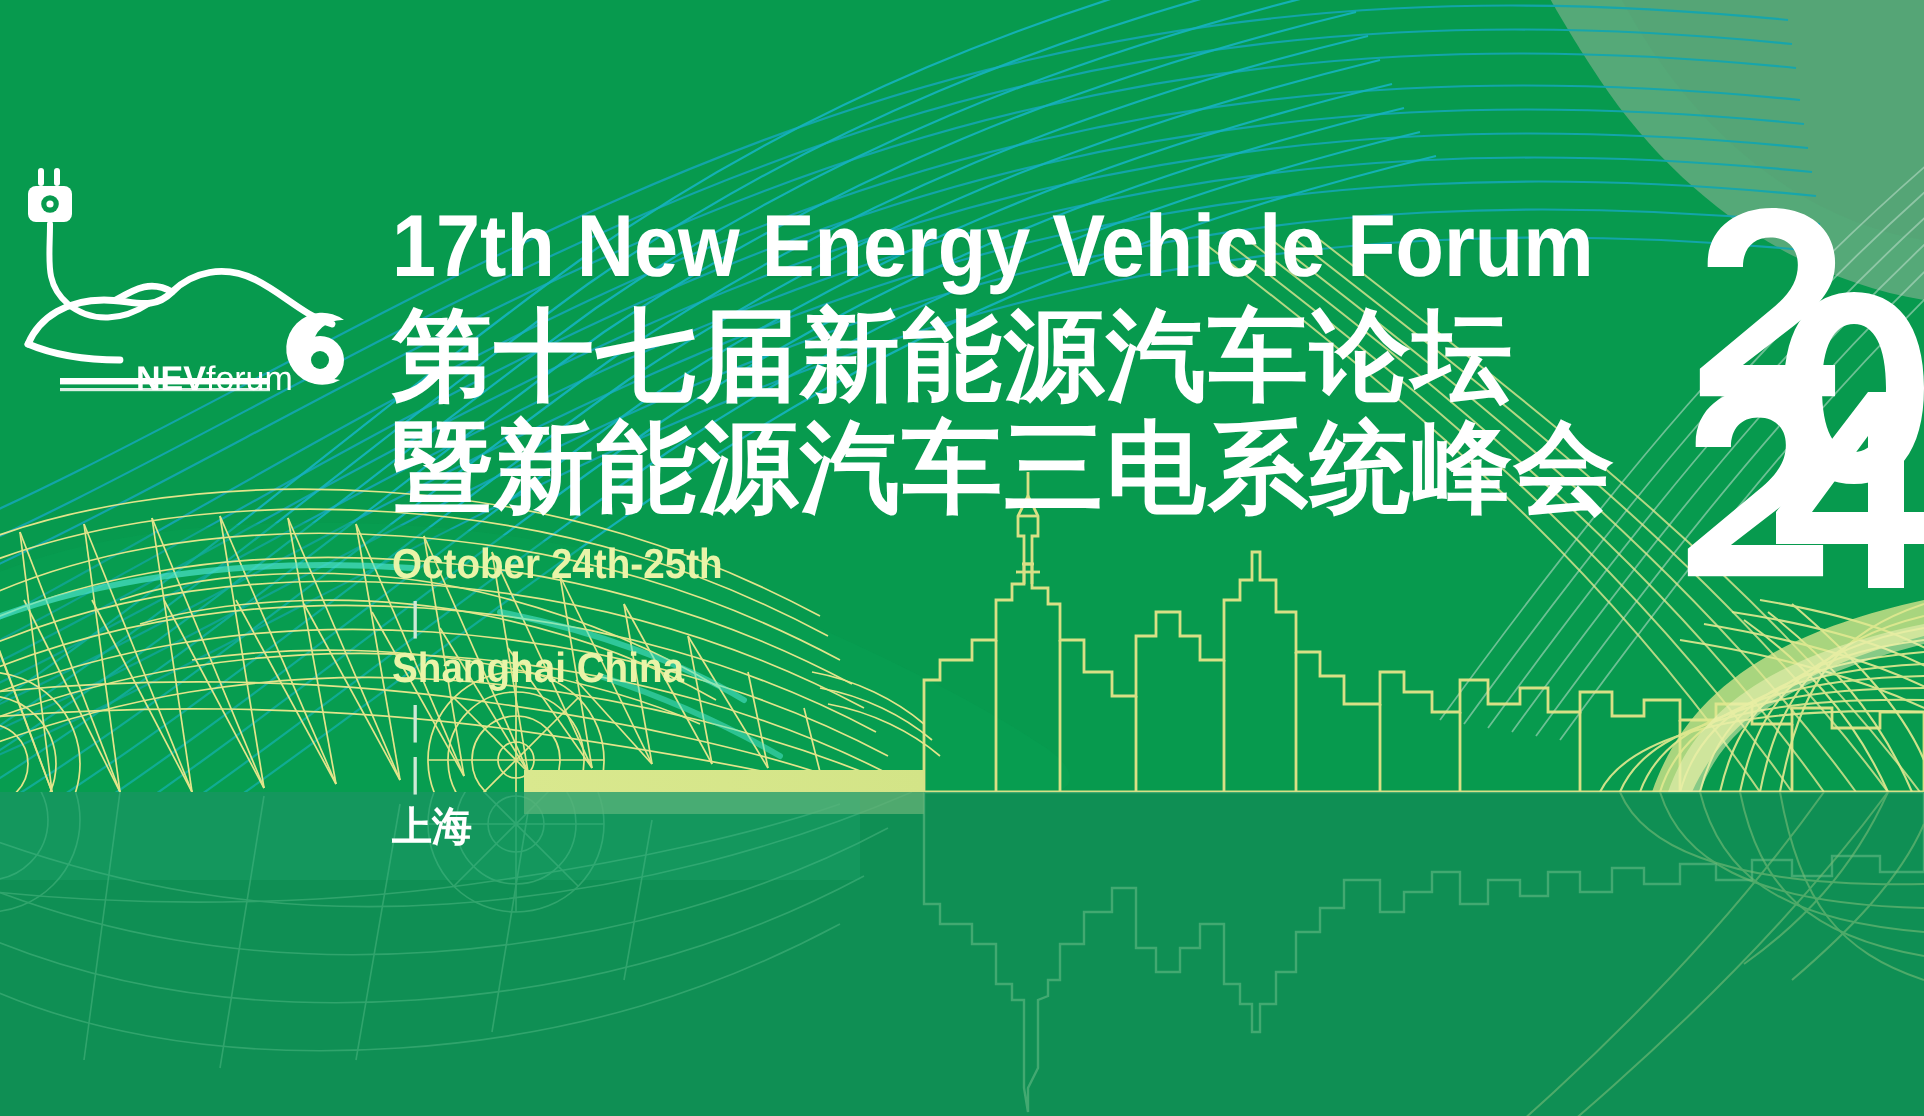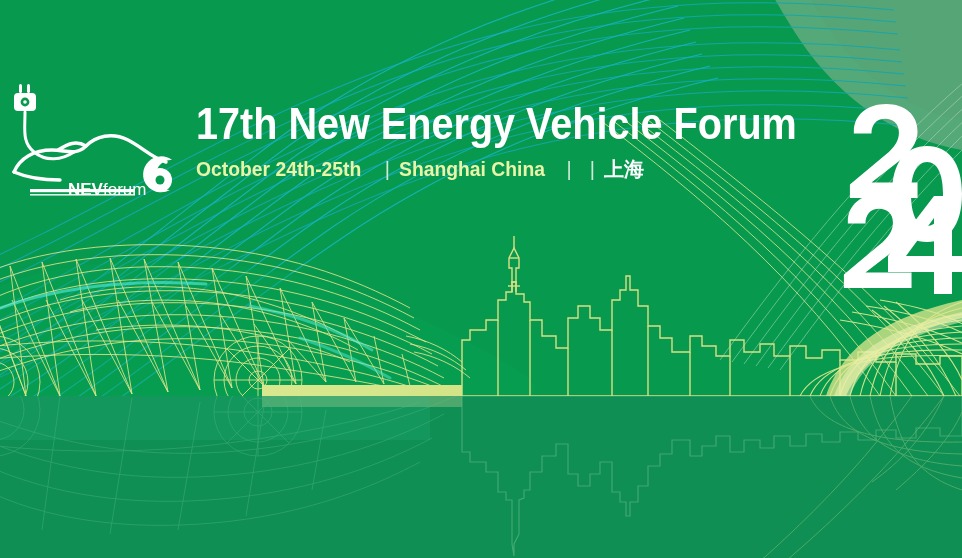--- a/index.html
+++ b/index.html
@@ -46,20 +46,21 @@
   .t-date{
     margin-top:8px;
     white-space:nowrap;
     font-size:21px;
     line-height:26px;
     font-weight:bold;
     color:#ffffff;
     display:flex;
     align-items:baseline;
     gap:0px;
+    flex-direction:column;
   }
   .d-en{ color:#e9f4a8; transform:scaleX(0.92); transform-origin:left center; display:inline-block;}
   .d-cn{ color:#ffffff; font-family:"DejaVu Sans","Liberation Sans",sans-serif; font-size:20px;}
   .sep{ color:#cfe9d6; font-weight:300; padding:0 9px; font-size:20px;}
 
   
   .logo-word{
     position:absolute;
     left:68px; top:180px;
     color:#ffffff;
@@ -390,20 +391,22 @@
   </svg>
 
   <div class="txtlayer">
 
     <div class="logo-word">
       <span>NEV</span><span class="lw-light">forum</span>
     </div>
 
     <div class="title-block">
       <div class="t-en">17th New Energy Vehicle Forum</div>
+      <div class="t-cn1">第十七届新能源汽车论坛</div>
+      <div class="t-cn2">暨新能源汽车三电系统峰会</div>
 
       <div class="t-date">
         <span class="d-en">October 24th-25th</span>
         <span class="sep">|</span>
         <span class="d-en">Shanghai China</span>
         <span class="sep">|</span>
         <span class="sep">|</span>
         <span class="d-cn">上海</span>
       </div>
     </div>

